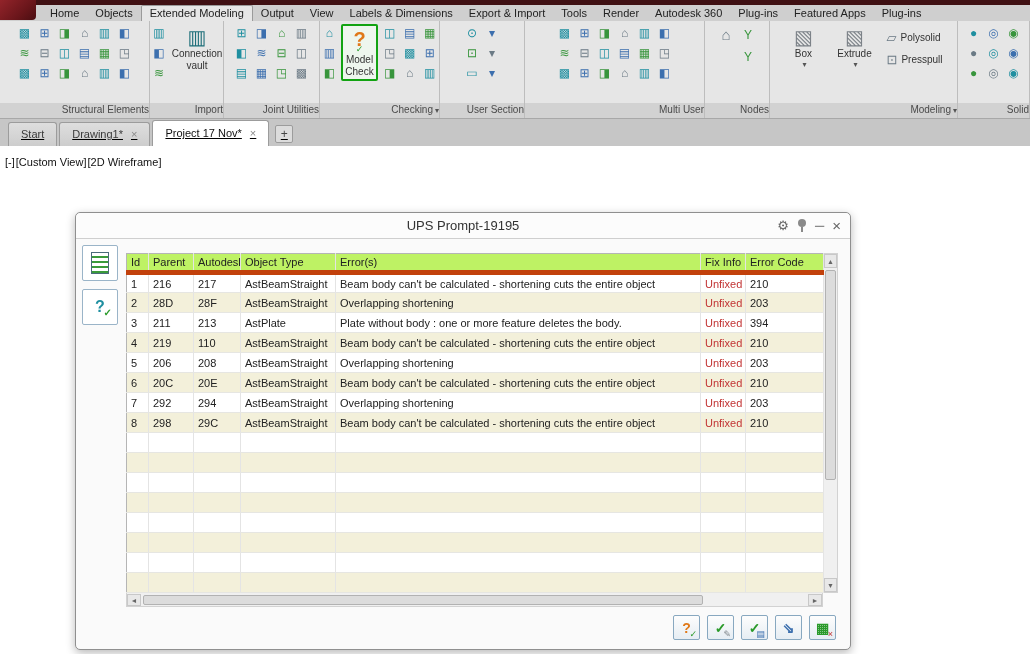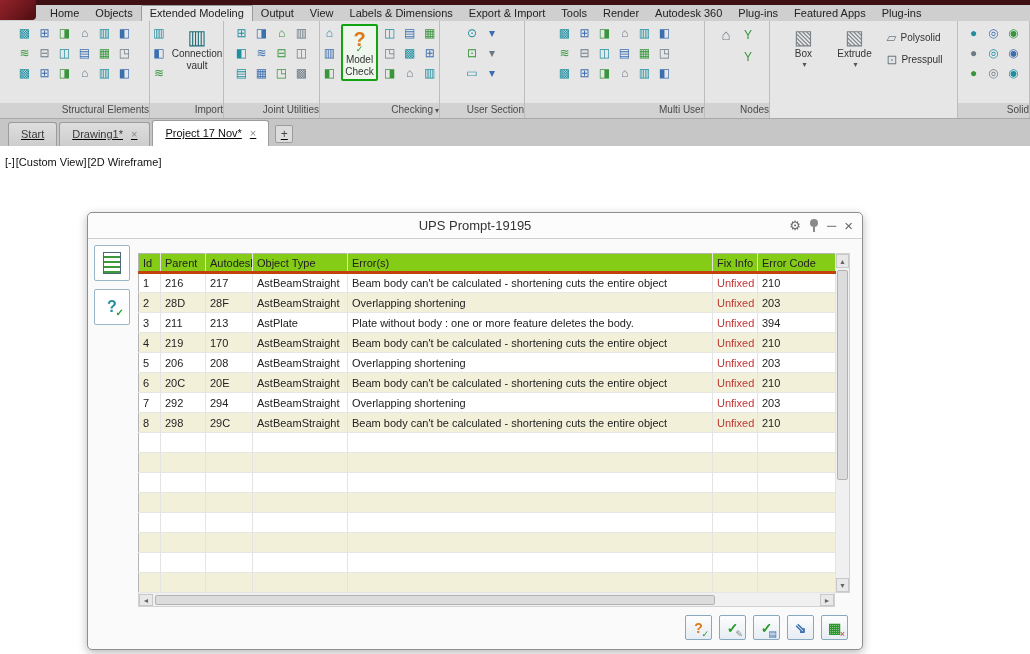--- a/index.html
+++ b/index.html
@@ -56,21 +56,21 @@
   .addtab { width:18px; height:18px; margin:0 0 3px 4px; border:1px solid #9c9c9c; background:#dcdcdc;
             font-size:12px; color:#444; text-align:center; line-height:16px; border-radius:2px; cursor:pointer; }
 
   
   .canvas { position:absolute; top:146px; left:0; right:0; bottom:0; background:#fff; }
   .vp-label { position:absolute; top:10px; left:5px; font-size:11px; color:#111; }
   .vp-label span { margin-right:1px; cursor:pointer; }
 
   
   .dialog { position:absolute; left:75px; top:212px; width:776px; height:438px; background:#fafafa;
-            border:1px solid #8f8f8f; border-radius:5px; box-shadow:0 3px 10px rgba(0,0,0,.28); z-index:5;margin-left:12px; }
+            border:1px solid #8f8f8f; border-radius:5px; box-shadow:0 3px 10px rgba(0,0,0,.28); z-index:5; }
   .dtitle { position:relative; height:26px; border-bottom:1px solid #cfcfcf; display:flex;
             align-items:center; justify-content:center; border-radius:5px 5px 0 0; background:#fcfcfc; }
   .dtitle-text { font-size:13px; color:#333; }
   .dctrls { position:absolute; right:9px; top:5px; display:flex; gap:8px; align-items:center; }
   .dctrl { font-size:13px; color:#666; line-height:15px; cursor:pointer; }
   .pin-icon { position:relative; width:10px; height:15px; cursor:pointer; }
   .pin-icon::before { content:""; position:absolute; top:1px; left:1px; width:8px; height:8px;
                       background:#8a8a8a; border-radius:50%; }
   .pin-icon::after { content:""; position:absolute; top:9px; left:4px; width:2px; height:5px; background:#8a8a8a; }
 
@@ -78,22 +78,22 @@
   .sbtn { width:36px; height:36px; border:1px solid #9ab4c8; background:#fff; border-radius:2px;
           display:flex; align-items:center; justify-content:center; cursor:pointer; }
   .doc-ico { width:18px; height:22px; background:repeating-linear-gradient(#fff 0 3px, #3a9a3a 3px 5px);
              border:1px solid #4a6a7a; }
   .q-ico { position:relative; font-size:16px; font-weight:bold; color:#1f8fa0; }
   .q-ico .mini-check { position:absolute; right:-7px; bottom:-2px; font-size:10px; }
 
   .tablewrap { position:absolute; left:50px; top:40px; width:712px; height:340px; display:flex; }
   table.errtab { width:697px; border-collapse:collapse; table-layout:fixed; background:#fff;
                  border:1px solid #b5b5b5; font-size:11px; color:#222; }
-  .errtab th { height:19px; font-weight:normal; text-align:left; padding:0 4px; background:#84cc16;
-               border-bottom:3px solid #c2410c; border-right:1px solid #e4e4e4; white-space:nowrap; overflow:hidden; }
+  .errtab th { height:19px; font-weight:normal; text-align:left; padding:0 4px; background:#bef264;
+               border-bottom:5px solid #c2410c; border-right:1px solid #e4e4e4; white-space:nowrap; overflow:hidden; }
   .errtab td { height:19px; padding:0 4px; border-bottom:1px solid #e6e6e2; border-right:1px solid #e4e4e4;
                white-space:nowrap; overflow:hidden; }
   .errtab tbody tr:nth-child(even) { background:#f3f0da; }
 
   .vscroll { width:15px; height:340px; background:#f0f0f0; border:1px solid #d2d2d2; border-left:none;
              display:flex; flex-direction:column; align-items:center; }
   .varrow { width:13px; height:14px; font-size:7px; color:#666; text-align:center; line-height:14px;
             background:#e8e8e8; border:1px solid #c8c8c8; cursor:pointer; }
   .vthumb { width:11px; height:210px; margin-top:2px; background:#dcdcdc; border:1px solid #b2b2b2;
             border-radius:2px; cursor:grab; }
@@ -296,20 +296,23 @@
         <div style="display:flex;flex-direction:column;gap:3px;padding-top:4px">
           <div class="listbtn">
             <span class="li-ico c3">▱</span>
             <span>Polysolid</span>
           </div>
           <div class="listbtn">
             <span class="li-ico c3">⊡</span>
             <span>Presspull</span>
           </div>
         </div>
+      </div>
+      <div class="plabel">
+        <span>Modeling</span><span class="pl-arrow">▾</span>
       </div>
     </div>
 
     <div class="panel" style="flex:1">
       <div class="pbody">
           <div class="igrid" style="grid-template-columns: repeat(3, 18px);">
             <span class="ti c0">●</span>
             <span class="ti c1">◎</span>
             <span class="ti c2">◉</span>
             <span class="ti c3">●</span>
@@ -415,21 +418,21 @@
               <td>211</td>
               <td>213</td>
               <td>AstPlate</td>
               <td>Plate without body : one or more feature deletes the body.</td>
               <td style="color: rgb(194, 52, 52);">Unfixed</td>
               <td>394</td>
             </tr>
             <tr>
               <td>4</td>
               <td>219</td>
-              <td>170</td>
+              <td>110</td>
               <td>AstBeamStraight</td>
               <td>Beam body can't be calculated - shortening cuts the entire object</td>
               <td style="color: rgb(194, 52, 52);">Unfixed</td>
               <td>210</td>
             </tr>
             <tr>
               <td>5</td>
               <td>206</td>
               <td>208</td>
               <td>AstBeamStraight</td>

